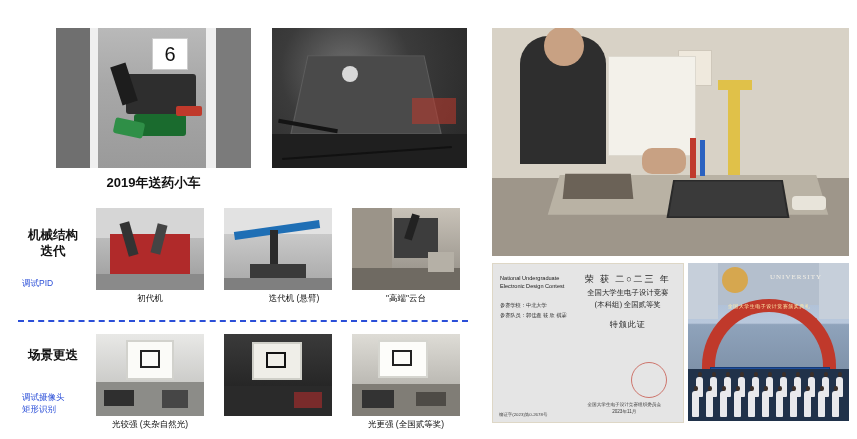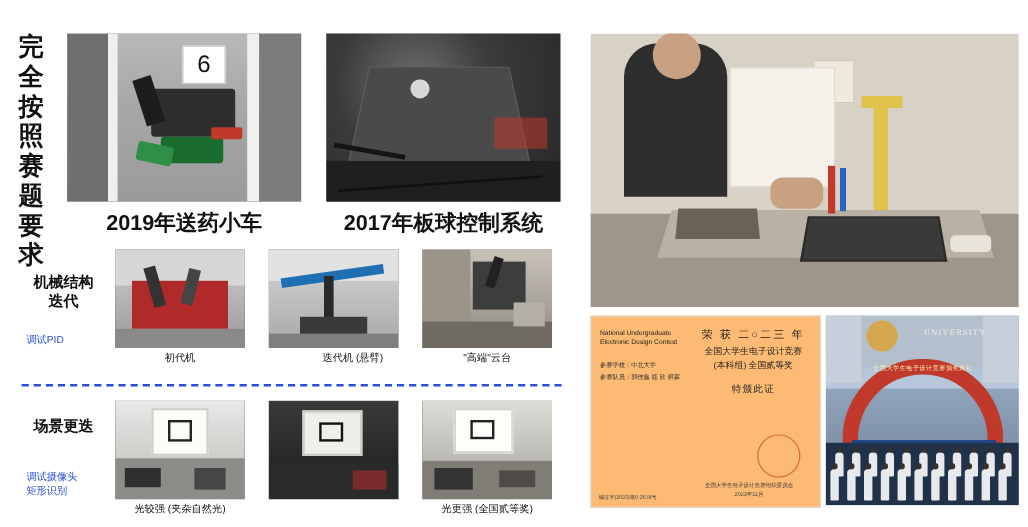--- a/index.html
+++ b/index.html
@@ -46,21 +46,21 @@
     position: absolute;
     text-align: center;
     color: #111;
     font-weight: bold;
   }
   .cap.sm {
     font-size: 8.5px;
     font-weight: normal;
   }
   .cap.md {
-    font-size: 18px;
+    font-size: 13px;
   }
 
   
   .rowlabel {
     position: absolute;
     font-size: 12.5px;
     font-weight: bold;
     color: #111;
     line-height: 1.25;
     text-align: center;
@@ -95,21 +95,21 @@
     overflow: hidden;
   }
 
   
   .cert {
     position: absolute;
     left: 492px;
     top: 263px;
     width: 190px;
     height: 158px;
-    background: #fdba74;
+    background: #e5e5e5;
     overflow: hidden;
     border: 1px solid #ded7c6;
   }
   .cert-inner {
     position: absolute;
     inset: 0;
     display: flex;
   }
   .cert-left {
     width: 44%;
@@ -283,21 +283,20 @@
   }
 
   
   .scene { position: absolute; inset: 0; }
 </style>
 </head>
 <body>
 
 <div class="slide">
 
-  <div class="vtitle">完全按照赛题要求</div>
 
   <div class="photo" style="left:56px; top:28px; width:195px; height:140px; background:#8d8d8d;">
     <div class="scene" style="background:
         linear-gradient(#b9b9b9 0%, #a8a8a8 40%, #9a9a9a 100%);"></div>
     <div style="position:absolute; left:0; top:0; width:34px; height:140px; background:#6f6f6f;"></div>
     <div style="position:absolute; left:34px; top:0; width:8px; height:140px; background:#efefef;"></div>
     <div style="position:absolute; left:150px; top:0; width:10px; height:140px; background:#efefef;"></div>
     <div style="position:absolute; left:160px; top:0; width:35px; height:140px; background:#7b7b7b;"></div>
     <div style="position:absolute; left:96px; top:10px; width:34px; height:30px; background:#ffffff; border:1px solid #ccc; color:#111; font-size:20px; text-align:center; line-height:30px;">6</div>
     <div style="position:absolute; left:70px; top:46px; width:70px; height:40px; background:#2e2e2e; border-radius:3px;"></div>
@@ -311,21 +310,20 @@
   <div class="photo" style="left:272px; top:28px; width:195px; height:140px; background:#2a2a2a;">
     <div class="scene" style="background:
         radial-gradient(circle at 38% 30%, #6e6e6e 0%, #3b3b3b 42%, #262626 100%);"></div>
     <div style="position:absolute; left:28px; top:18px; width:130px; height:86px; background:#4a4a4a; transform:perspective(160px) rotateX(28deg); border:1px solid #5d5d5d;"></div>
     <div style="position:absolute; left:70px; top:38px; width:16px; height:16px; border-radius:50%; background:#d8d8d8;"></div>
     <div style="position:absolute; left:0; bottom:0; width:195px; height:34px; background:#1f1f1f;"></div>
     <div style="position:absolute; left:10px; bottom:14px; width:170px; height:2px; background:#111; transform:rotate(-4deg);"></div>
     <div style="position:absolute; left:140px; top:70px; width:44px; height:26px; background:#c0392b; opacity:.55;"></div>
     <div style="position:absolute; left:6px; top:96px; width:60px; height:4px; background:#141414; transform:rotate(10deg);"></div>
   </div>
-  <div class="cap md" style="left:272px; top:174px; width:195px;">2017年板球控制系统</div>
 
   <div class="rowlabel" style="left:22px; top:228px;">机械结构迭代</div>
   <div class="sublabel" style="left:22px; top:278px;">调试PID</div>
 
   <div class="photo" style="left:96px; top:208px; width:108px; height:82px;">
     <div class="scene" style="background:linear-gradient(#cfcfcf,#9a9a9a);"></div>
     <div style="position:absolute; left:0; top:0; width:108px; height:30px; background:#d6d6d6;"></div>
     <div style="position:absolute; left:14px; top:26px; width:80px; height:40px; background:#b02a2a;"></div>
     <div style="position:absolute; left:28px; top:14px; width:10px; height:34px; background:#333; transform:rotate(-16deg);"></div>
     <div style="position:absolute; left:58px; top:16px; width:10px; height:30px; background:#444; transform:rotate(14deg);"></div>

